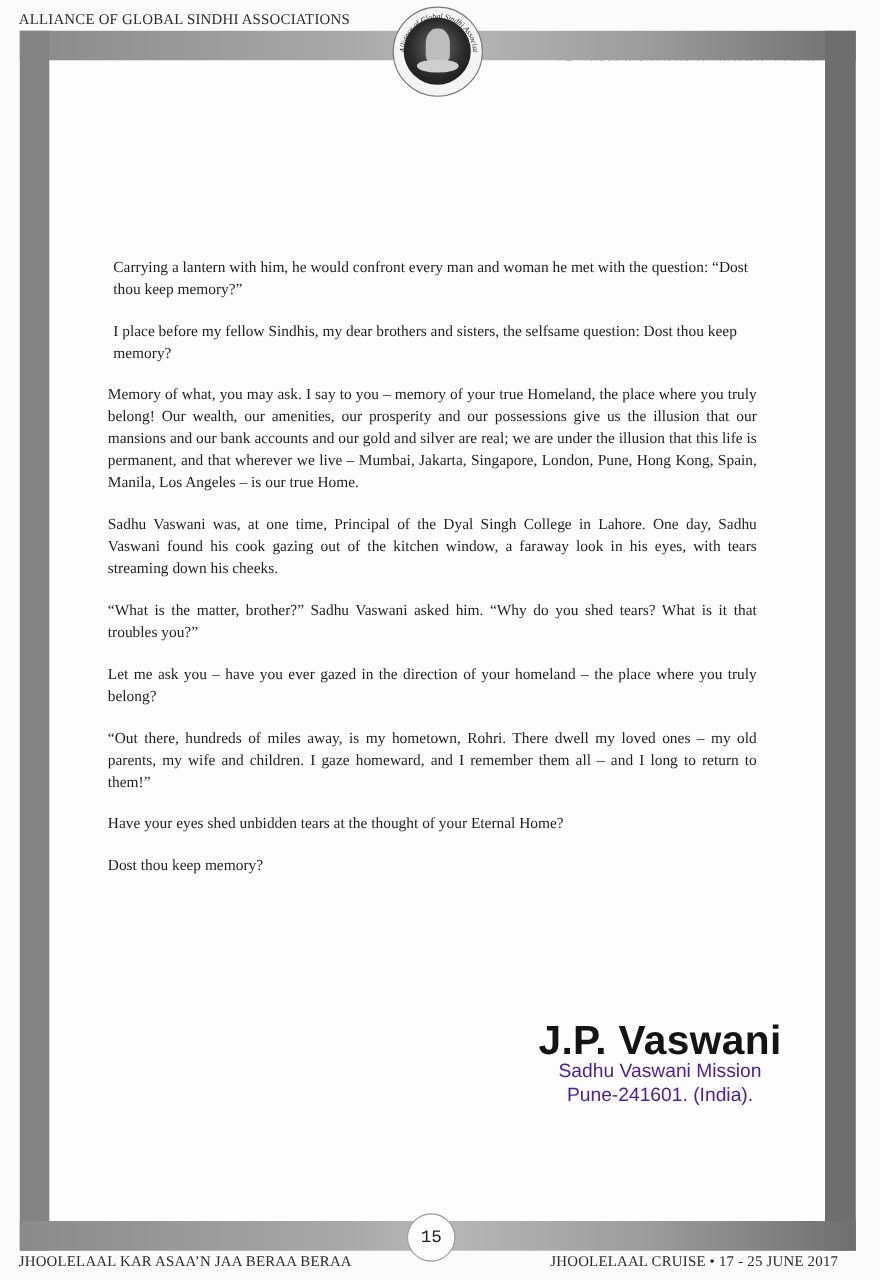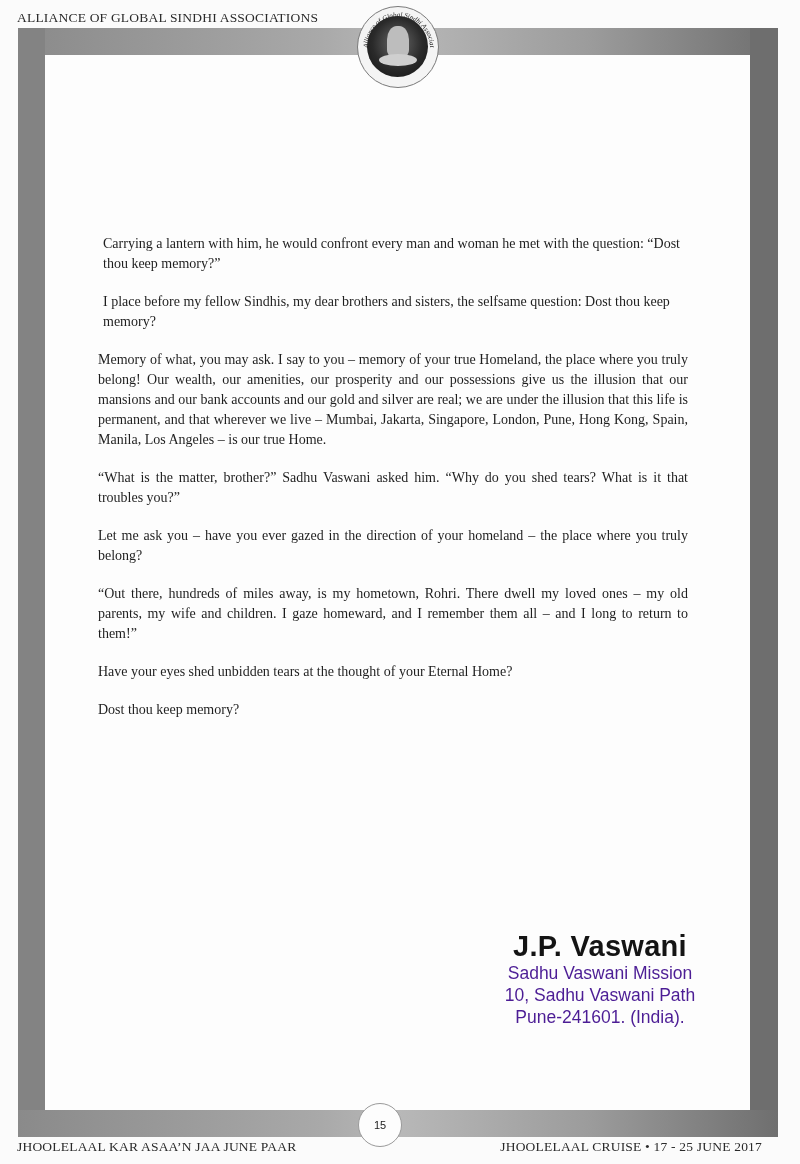--- a/index.html
+++ b/index.html
@@ -25,33 +25,33 @@
 
   .logo { position:absolute; left:357px; top:6px; width:82px; height:82px; border-radius:50%;
     background:#f4f4f4; border:1.5px solid #7a7a7a; box-sizing:border-box; }
   .logo-inner { position:absolute; left:9px; top:9px; width:61px; height:61px; border-radius:50%;
     background:radial-gradient(circle at 50% 45%, #6a6a6a 0%, #2a2a2a 55%, #111 100%); }
   .logo-figure { position:absolute; left:20px; top:10px; width:22px; height:30px; border-radius:45% 45% 20% 20%;
     background:#bdbdbd; }
   .logo-base { position:absolute; left:12px; top:38px; width:38px; height:12px; border-radius:50%; background:#cfcfcf; }
   .logo-ring-text { position:absolute; left:0; top:0; width:82px; height:82px; }
 
-  .page-num { position:absolute; left:358px; top:1103px; width:44px; height:44px; border-radius:50%;
+  .page-num { position:absolute; left:370px; top:1103px; width:44px; height:44px; border-radius:50%;
     background:#fdfdfd; border:1.5px solid #9a9a9a; box-sizing:border-box;
-    font-family:Liberation Sans, sans-serif; font-size:11px; color:#222;
+    font-family:Liberation Mono, monospace; font-size:16px; color:#222;
     display:flex; align-items:center; justify-content:center; }
 
   .body { position:absolute; left:98px; top:234px; width:590px; font-size:14px; line-height:20px; }
   .body p { margin:0 0 18px 0; text-align:justify; }
   .body p.indent { padding-left:5px; }
   .body p.left { text-align:left; }
 
   .sig { position:absolute; left:470px; top:930px; width:260px; text-align:center;
     font-family:"Liberation Sans", sans-serif; }
-  .sig-name { font-size:29px; font-weight:bold; color:#141414; line-height:32px; letter-spacing:0.3px; }
+  .sig-name { font-size:37px; font-weight:bold; color:#141414; line-height:32px; letter-spacing:0.3px; }
   .sig-line { font-size:17.5px; color:#4c1d95; line-height:22px; }
 </style>
 </head>
 <body>
 
 <div class="hdr-left">ALLIANCE OF GLOBAL SINDHI ASSOCIATIONS</div>
 <div class="hdr-right"><span>24</span><sup>TH</sup><span> INTERNATIONAL SINDHI SAMMELAN</span></div>
 
 <div class="frame-top"></div>
 <div class="frame-left"></div>
@@ -69,30 +69,30 @@
   <div class="logo-inner">
     <div class="logo-figure"></div>
     <div class="logo-base"></div>
   </div>
 </div>
 
 <div class="body">
   <p class="indent left">Carrying a lantern with him, he would confront every man and woman he met with the question: “Dost thou keep memory?”</p>
   <p class="indent left">I place before my fellow Sindhis, my dear brothers and sisters, the selfsame question: Dost thou keep memory?</p>
   <p>Memory of what, you may ask. I say to you – memory of your true Homeland, the place where you truly belong! Our wealth, our amenities, our prosperity and our possessions give us the illusion that our mansions and our bank accounts and our gold and silver are real; we are under the illusion that this life is permanent, and that wherever we live – Mumbai, Jakarta, Singapore, London, Pune, Hong Kong, Spain, Manila, Los Angeles – is our true Home.</p>
+  <p>Sadhu Vaswani was, at one time, Principal of the Dyal Singh College in Lahore. One day, Sadhu Vaswani found his cook gazing out of the kitchen window, a faraway look in his eyes, with tears streaming down his cheeks.</p>
   <p>“What is the matter, brother?” Sadhu Vaswani asked him. “Why do you shed tears? What is it that troubles you?”</p>
   <p>Let me ask you – have you ever gazed in the direction of your homeland – the place where you truly belong?</p>
   <p>“Out there, hundreds of miles away, is my hometown, Rohri. There dwell my loved ones – my old parents, my wife and children. I gaze homeward, and I remember them all – and I long to return to them!”</p>
   <p class="left">Have your eyes shed unbidden tears at the thought of your Eternal Home?</p>
   <p class="left">Dost thou keep memory?</p>
 </div>
 
 <div class="sig">
   <div class="sig-name">J.P. Vaswani</div>
   <div class="sig-line">Sadhu Vaswani Mission</div>
-  <div class="sig-line">10, Sadhu Vaswani Path</div>
   <div class="sig-line">Pune-241601. (India).</div>
 </div>
 
 <div class="page-num">15</div>
 
-<div class="ftr-left">JHOOLELAAL KAR ASAA’N JAA JUNE PAAR</div>
+<div class="ftr-left">JHOOLELAAL KAR ASAA’N JAA BERAA BERAA</div>
 <div class="ftr-right">JHOOLELAAL CRUISE • 17 - 25 JUNE 2017</div>
 
 </body></html>

